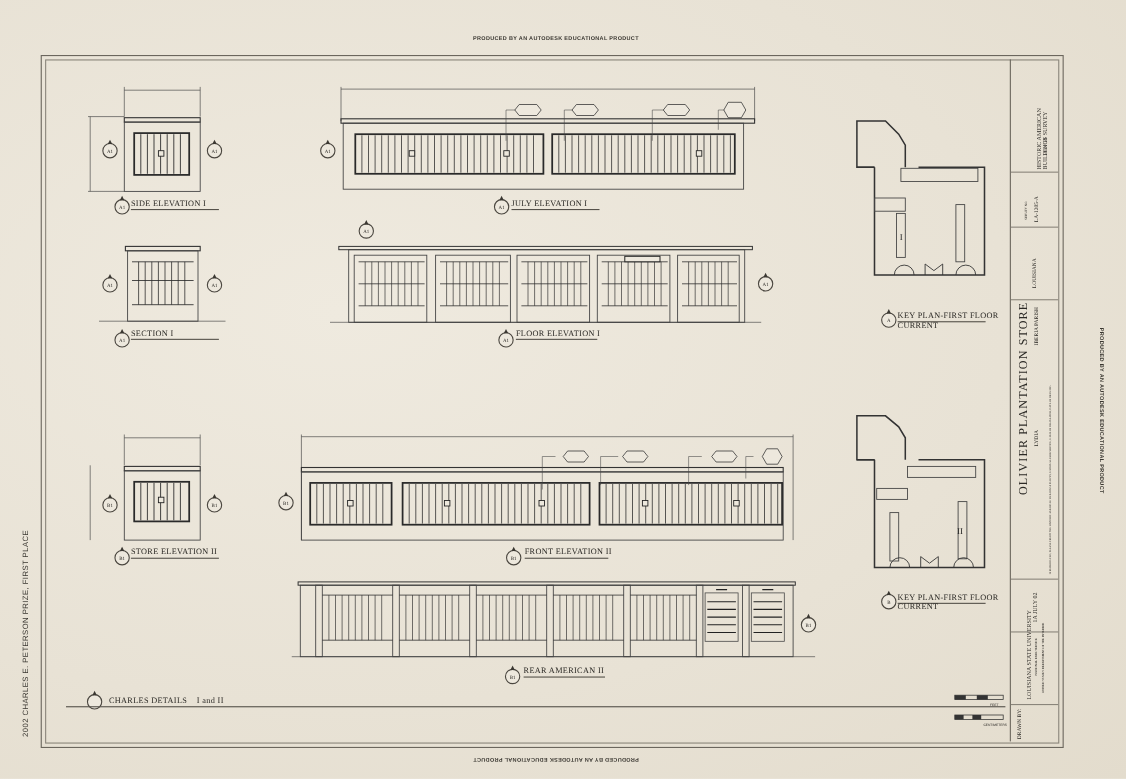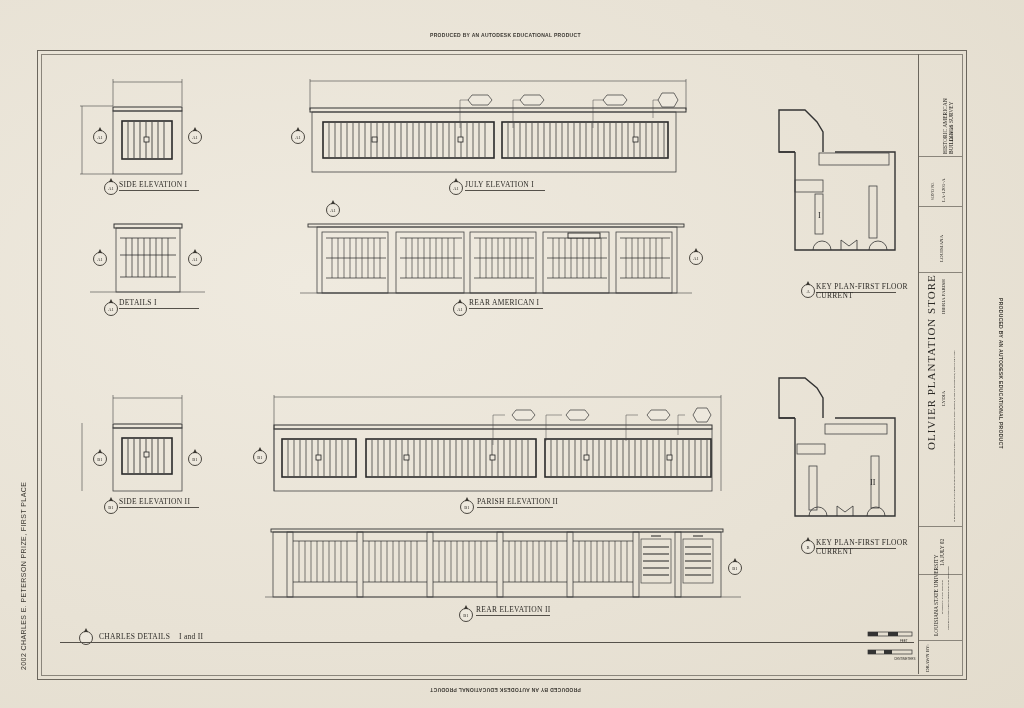--- a/index.html
+++ b/index.html
@@ -179,21 +179,21 @@
   </svg>
   <div class="tag" style="left:93px;top:252px">
       <span>A1</span>
     </div>
   <div class="tag" style="left:188px;top:252px">
       <span>A1</span>
     </div>
   <div class="tag" style="left:104px;top:302px">
       <span>A1</span>
     </div>
-  <div class="label" style="left:119px;top:298px;width:80px">DETAILS I</div>
+  <div class="label" style="left:119px;top:298px;width:80px">SECTION I</div>
 
   <svg class="drawing" style="left:300px;top:220px" width="400" height="80" viewBox="0 0 400 80">
     <rect x="8" y="4" width="376" height="3" fill="none" stroke="#333" stroke-width="0.9"></rect>
     <rect x="17" y="7" width="360" height="66" fill="none" stroke="#444" stroke-width="0.8"></rect>
     <g stroke="#444" stroke-width="0.8" fill="none">
       <rect x="22" y="12" width="66" height="61"></rect>
         <rect x="96" y="12" width="68" height="61"></rect>
         <rect x="170" y="12" width="66" height="61"></rect>
         <rect x="243" y="12" width="66" height="61"></rect>
         <rect x="316" y="12" width="56" height="61"></rect>
@@ -265,21 +265,21 @@
   </svg>
   <div class="tag" style="left:326px;top:203px">
       <span>A1</span>
     </div>
   <div class="tag" style="left:689px;top:251px">
       <span>A1</span>
     </div>
   <div class="tag" style="left:453px;top:302px">
       <span>A1</span>
     </div>
-  <div class="label" style="left:469px;top:298px;width:74px">REAR AMERICAN I</div>
+  <div class="label" style="left:469px;top:298px;width:74px">FLOOR ELEVATION I</div>
 
   <svg class="drawing" style="left:775px;top:106px" width="125" height="150" viewBox="0 0 125 150">
     <g stroke="#333" stroke-width="1.4" fill="none">
       <polyline points="20,46 4,46 4,4 30,4 42,16 48,26 48,46"></polyline>
       <polyline points="20,46 20,144 120,144 120,46 60,46"></polyline>
       <polyline points="4,46 20,46"></polyline>
     </g>
     <rect x="44" y="47" width="70" height="12" fill="none" stroke="#444" stroke-width="0.8"></rect>
     <rect x="20" y="74" width="28" height="12" fill="none" stroke="#444" stroke-width="0.8"></rect>
     <rect x="40" y="88" width="8" height="40" fill="none" stroke="#444" stroke-width="0.8"></rect>
@@ -319,21 +319,21 @@
   </svg>
   <div class="tag" style="left:93px;top:452px">
       <span>B1</span>
     </div>
   <div class="tag" style="left:188px;top:452px">
       <span>B1</span>
     </div>
   <div class="tag" style="left:104px;top:500px">
       <span>B1</span>
     </div>
-  <div class="label" style="left:119px;top:497px;width:80px">SIDE ELEVATION II</div>
+  <div class="label" style="left:119px;top:497px;width:80px">STORE ELEVATION II</div>
 
   <svg class="drawing" style="left:265px;top:393px" width="470" height="100" viewBox="0 0 470 100">
     <line x1="9" y1="4" x2="456" y2="4" stroke="#444" stroke-width="0.6"></line>
     <line x1="9" y1="2" x2="9" y2="98" stroke="#444" stroke-width="0.6"></line>
     <line x1="456" y1="2" x2="456" y2="98" stroke="#444" stroke-width="0.6"></line>
     <rect x="9" y="32" width="438" height="4" fill="none" stroke="#333" stroke-width="1"></rect>
     <rect x="9" y="36" width="438" height="62" fill="none" stroke="#444" stroke-width="0.8"></rect>
     <rect x="17" y="46" width="74" height="38" fill="none" stroke="#2a2a2a" stroke-width="1.6"></rect>
     <rect x="101" y="46" width="170" height="38" fill="none" stroke="#2a2a2a" stroke-width="1.6"></rect>
     <rect x="280" y="46" width="166" height="38" fill="none" stroke="#2a2a2a" stroke-width="1.6"></rect>
@@ -421,21 +421,21 @@
       <polygon points="386,17 401,17 405,22 401,27 386,27 382,22"></polygon>
       <polygon points="432,15 442,15 446,22 442,29 432,29 428,22"></polygon>
     </g>
   </svg>
   <div class="tag" style="left:253px;top:450px">
       <span>B1</span>
     </div>
   <div class="tag" style="left:460px;top:500px">
       <span>B1</span>
     </div>
-  <div class="label" style="left:477px;top:497px;width:76px">PARISH ELEVATION II</div>
+  <div class="label" style="left:477px;top:497px;width:76px">FRONT ELEVATION II</div>
 
   <svg class="drawing" style="left:265px;top:527px" width="480" height="75" viewBox="0 0 480 75">
     <rect x="6" y="2" width="452" height="3" fill="none" stroke="#333" stroke-width="0.9"></rect>
     <rect x="8" y="5" width="448" height="65" fill="none" stroke="#444" stroke-width="0.8"></rect>
     <g stroke="#444" stroke-width="0.8" fill="none">
       <rect x="22" y="5" width="6" height="65"></rect>
         <rect x="92" y="5" width="6" height="65"></rect>
         <rect x="162" y="5" width="6" height="65"></rect>
         <rect x="232" y="5" width="6" height="65"></rect>
         <rect x="302" y="5" width="6" height="65"></rect>
@@ -520,21 +520,21 @@
         <line x1="428" y1="9" x2="438" y2="9"></line>
     </g>
     <line x1="0" y1="70" x2="476" y2="70" stroke="#444" stroke-width="0.6"></line>
   </svg>
   <div class="tag" style="left:728px;top:561px">
       <span>B1</span>
     </div>
   <div class="tag" style="left:459px;top:608px">
       <span>B1</span>
     </div>
-  <div class="label" style="left:476px;top:605px;width:74px">REAR ELEVATION II</div>
+  <div class="label" style="left:476px;top:605px;width:74px">REAR AMERICAN II</div>
 
   <svg class="drawing" style="left:775px;top:374px" width="125" height="150" viewBox="0 0 125 150">
     <g stroke="#333" stroke-width="1.4" fill="none">
       <polyline points="20,44 4,44 4,4 30,4 42,14 48,24 48,44"></polyline>
       <polyline points="20,44 20,142 120,142 120,44 60,44"></polyline>
       <polyline points="4,44 20,44"></polyline>
     </g>
     <rect x="50" y="50" width="62" height="10" fill="none" stroke="#444" stroke-width="0.8"></rect>
     <rect x="22" y="70" width="28" height="10" fill="none" stroke="#444" stroke-width="0.8"></rect>
     <rect x="34" y="92" width="8" height="44" fill="none" stroke="#444" stroke-width="0.8"></rect>

